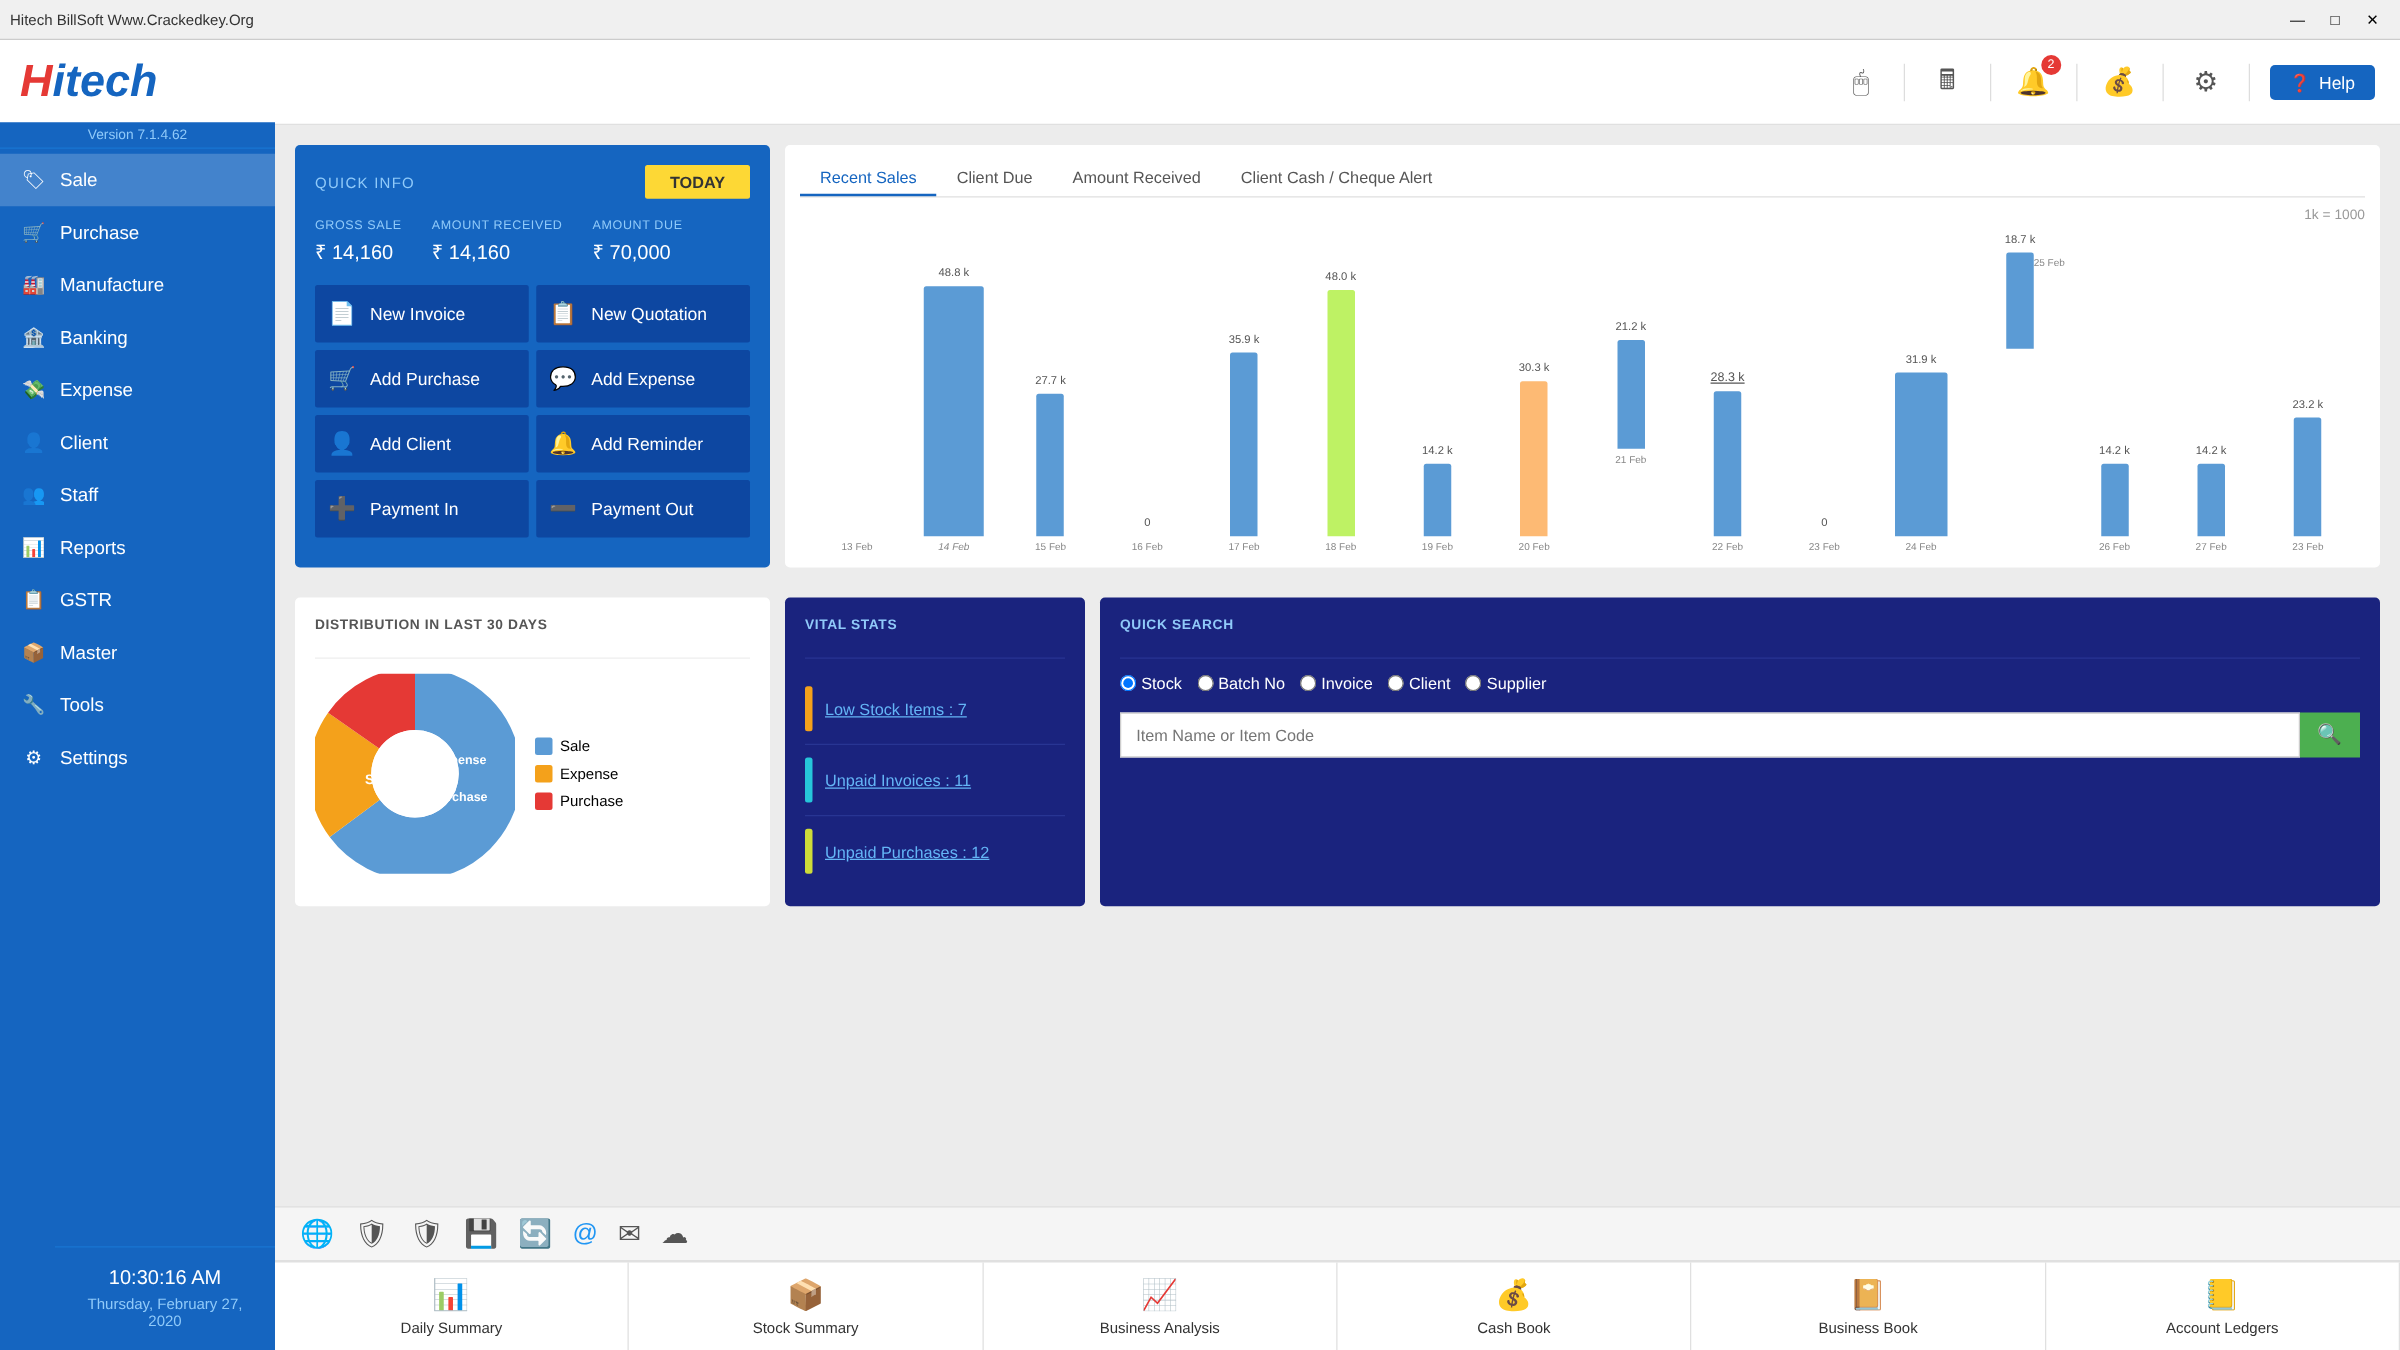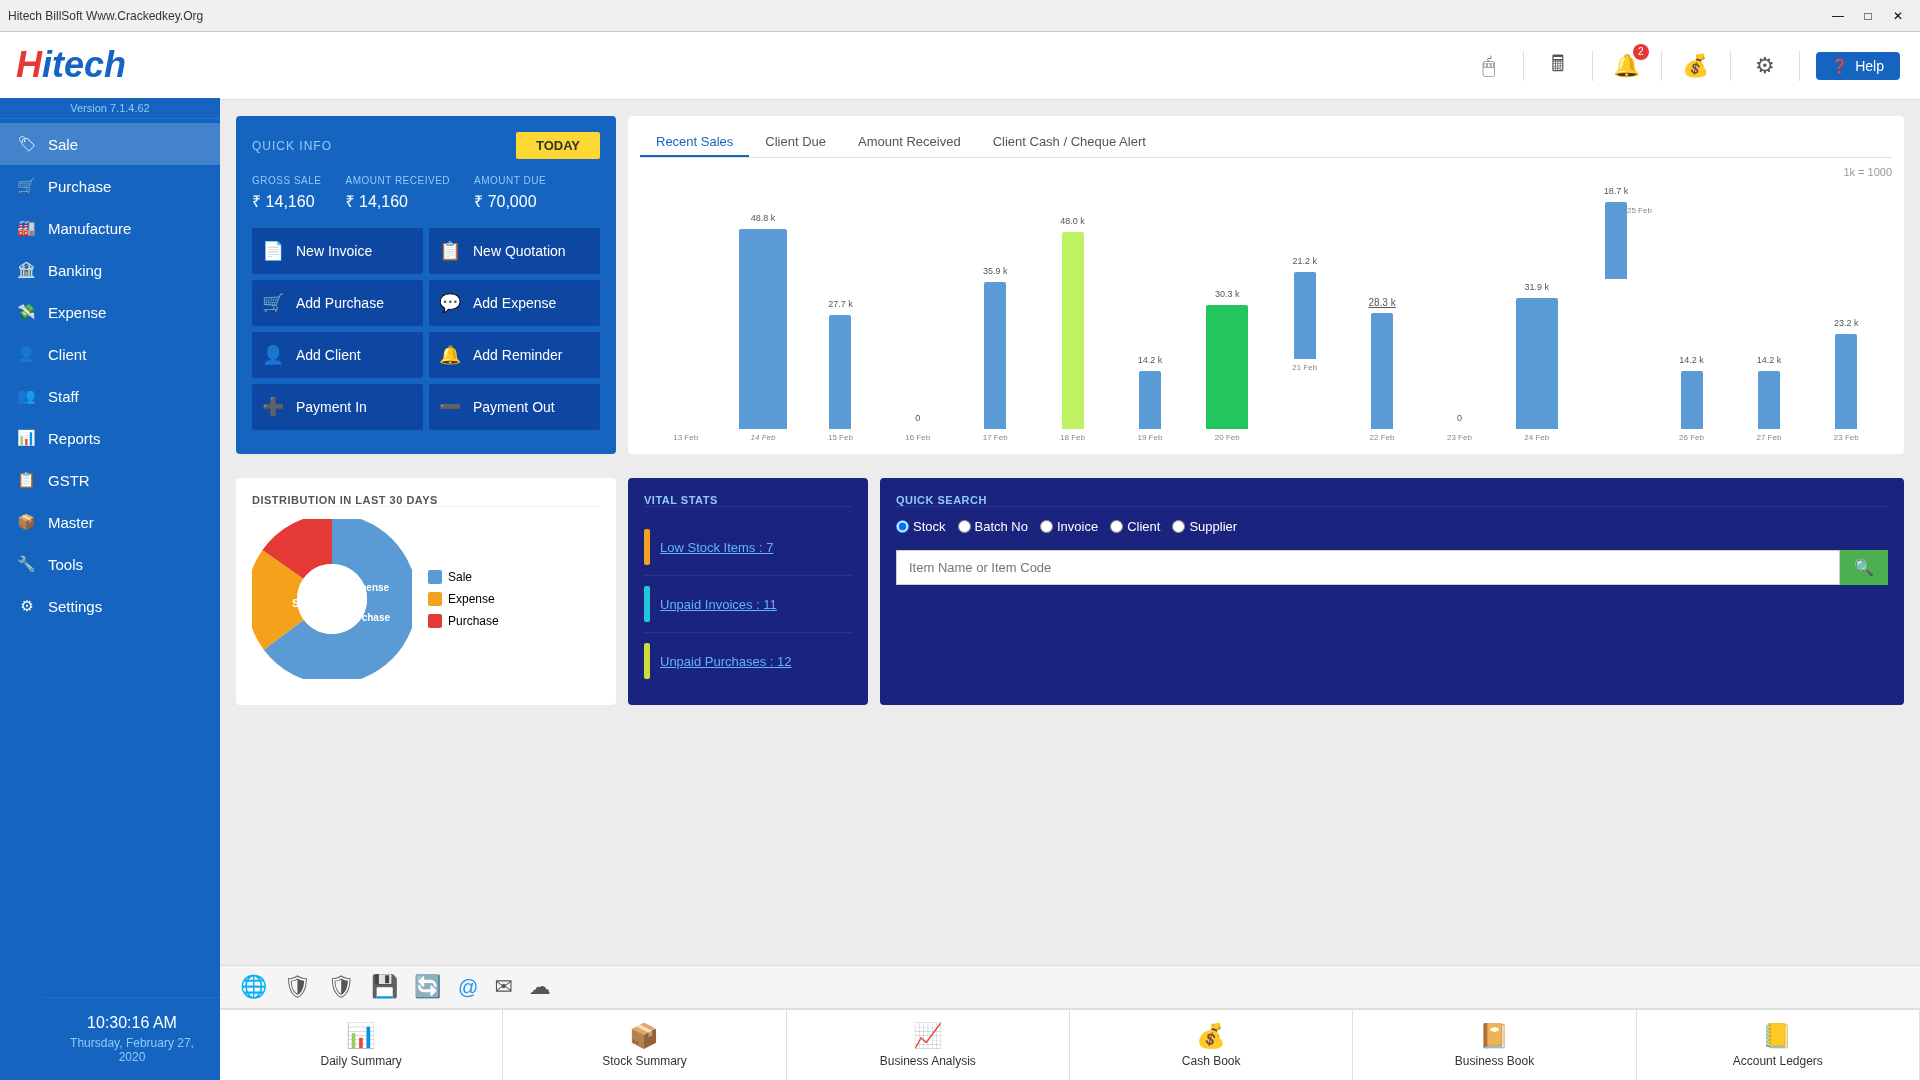--- a/index.html
+++ b/index.html
@@ -58,21 +58,21 @@
     .chart-tabs { display: flex; gap: 0; border-bottom: 1px solid #e0e0e0; margin-bottom: 8px; }
     .chart-tab { padding: 6px 16px; font-size: 13px; cursor: pointer; color: #555; border-bottom: 2px solid transparent; }
     .chart-tab.active { color: #1565c0; border-bottom: 2px solid #1565c0; }
     .chart-legend { font-size: 11px; color: #999; text-align: right; margin-bottom: 4px; }
 
     
     .bottom-panels { display: grid; grid-template-columns: 380px 240px 1fr; gap: 12px; margin-top: 12px; }
 
     
     .dist-panel { background: white; border-radius: 4px; padding: 16px; }
-    .panel-title { font-size: 11px; color: #555; font-weight: 600; letter-spacing: 0.5px; border-bottom: 1px solid #eee; padding-bottom: 0; margin-bottom: 12px; }
+    .panel-title { font-size: 11px; color: #555; font-weight: 600; letter-spacing: 0.5px; border-bottom: 1px solid #eee; padding-bottom: 20px; margin-bottom: 12px; }
     .dist-content { display: flex; align-items: center; gap: 16px; }
     .pie-legend { display: flex; flex-direction: column; gap: 8px; }
     .legend-item { display: flex; align-items: center; gap: 6px; font-size: 12px; }
     .legend-dot { width: 14px; height: 14px; border-radius: 2px; flex-shrink: 0; }
 
     
     .vital-panel { background: #1a237e; border-radius: 4px; padding: 16px; color: white; }
     .vital-panel .panel-title { color: #90caf9; border-bottom-color: #283593; }
     .vital-item { display: flex; align-items: center; gap: 10px; padding: 10px 0; border-bottom: 1px solid #283593; }
     .vital-item:last-child { border-bottom: none; }
@@ -301,21 +301,21 @@
                 </div>
                 <div style="font-size: 8px; color: rgb(136, 136, 136); margin-top: 4px; white-space: nowrap; text-align: center;">18 Feb</div>
               </div>
               <div style="display: flex; flex-direction: column; align-items: center; justify-content: flex-end; flex: 1 1 0%; height: 240px;">
                 <div style="background: rgb(91, 155, 213); width: 22px; border-radius: 2px 2px 0px 0px; height: 58px; position: relative;">
                   <div style="position: absolute; top: -16px; font-size: 9px; color: rgb(85, 85, 85); white-space: nowrap; left: 50%; transform: translateX(-50%);">14.2 k</div>
                 </div>
                 <div style="font-size: 8px; color: rgb(136, 136, 136); margin-top: 4px; white-space: nowrap; text-align: center;">19 Feb</div>
               </div>
               <div style="display: flex; flex-direction: column; align-items: center; justify-content: flex-end; flex: 1 1 0%; height: 240px;">
-                <div style="background: #22c55e; width: 42px; border-radius: 2px 2px 0px 0px; height: 124px; position: relative; margin-top: 17px;">
+                <div style="background: #fdba74; width: 22px; border-radius: 2px 2px 0px 0px; height: 124px; position: relative; margin-top: 17px;">
                   <div style="position: absolute; top: -16px; font-size: 9px; color: rgb(85, 85, 85); white-space: nowrap; left: 50%; transform: translateX(-50%);">30.3 k</div>
                 </div>
                 <div style="font-size: 8px; color: rgb(136, 136, 136); margin-top: 4px; white-space: nowrap; text-align: center;">20 Feb</div>
               </div>
               <div style="display: flex; flex-direction: column; align-items: center; justify-content: center; flex: 1 1 0%; height: 240px;">
                 <div style="background: rgb(91, 155, 213); width: 22px; border-radius: 2px 2px 0px 0px; height: 87px; position: relative;">
                   <div style="position: absolute; top: -16px; font-size: 9px; color: rgb(85, 85, 85); white-space: nowrap; left: 50%; transform: translateX(-50%);">21.2 k</div>
                 </div>
                 <div style="font-size: 8px; color: rgb(136, 136, 136); margin-top: 4px; white-space: nowrap; text-align: center;">21 Feb</div>
               </div>

